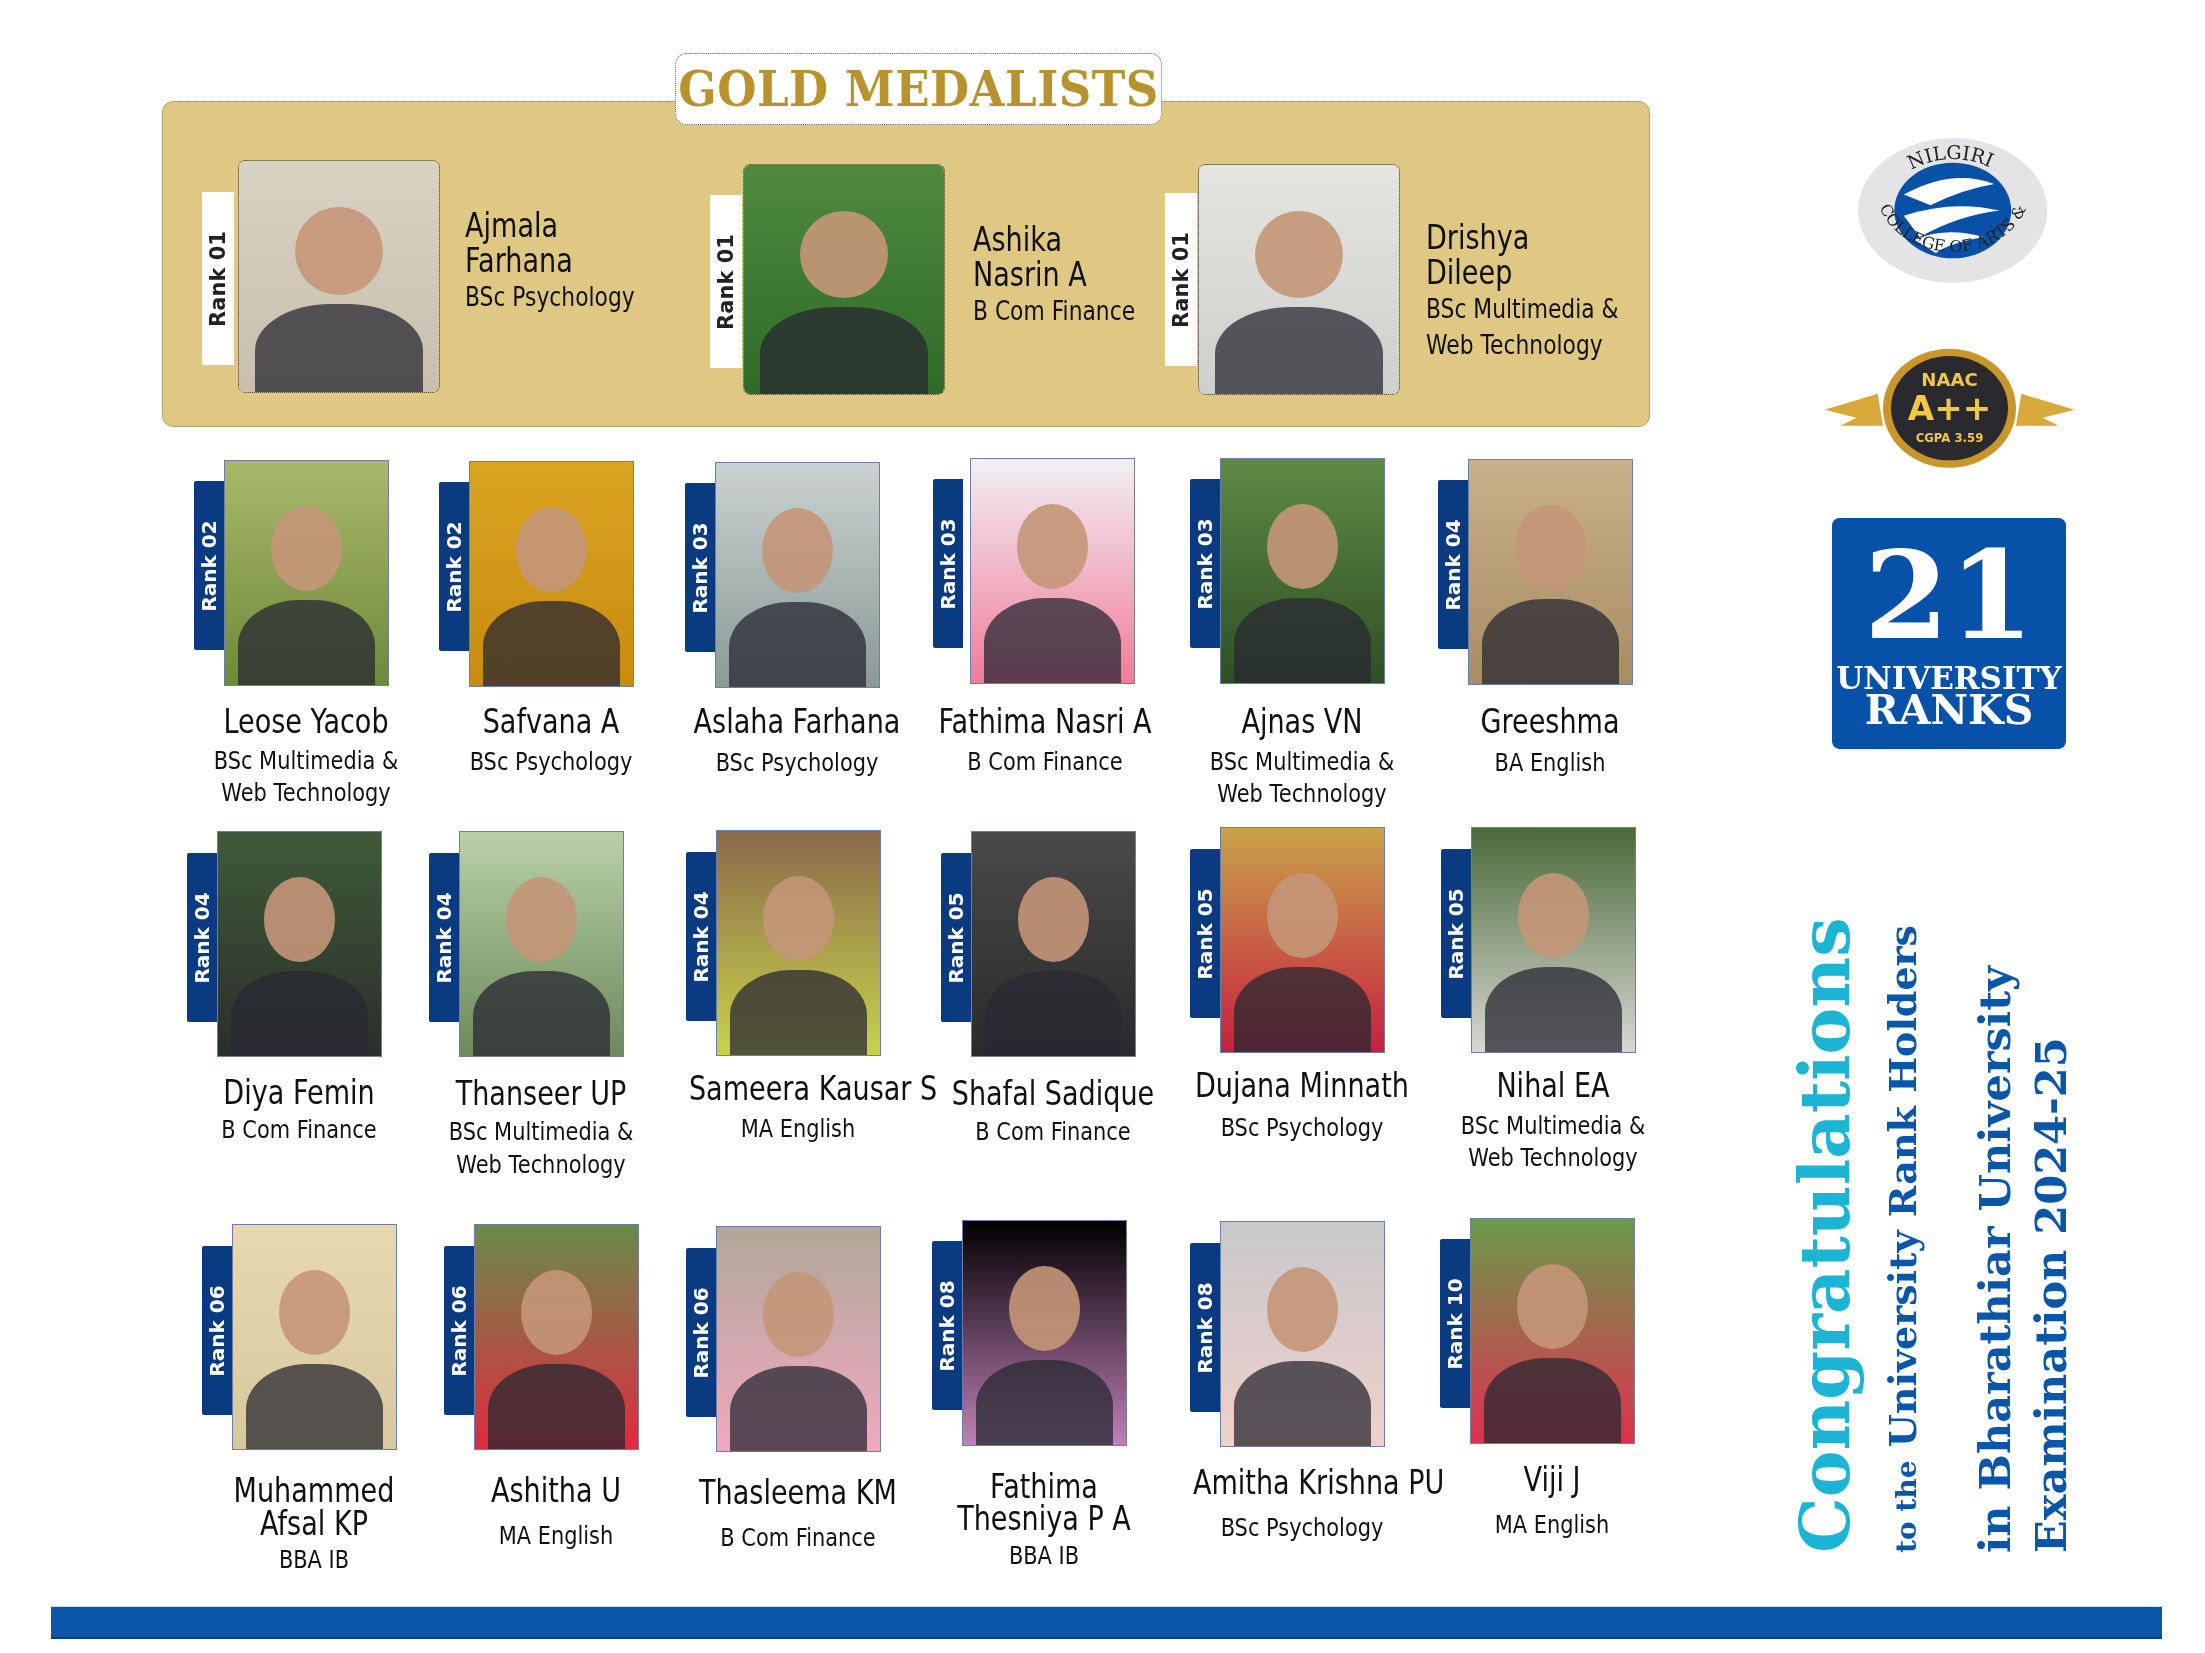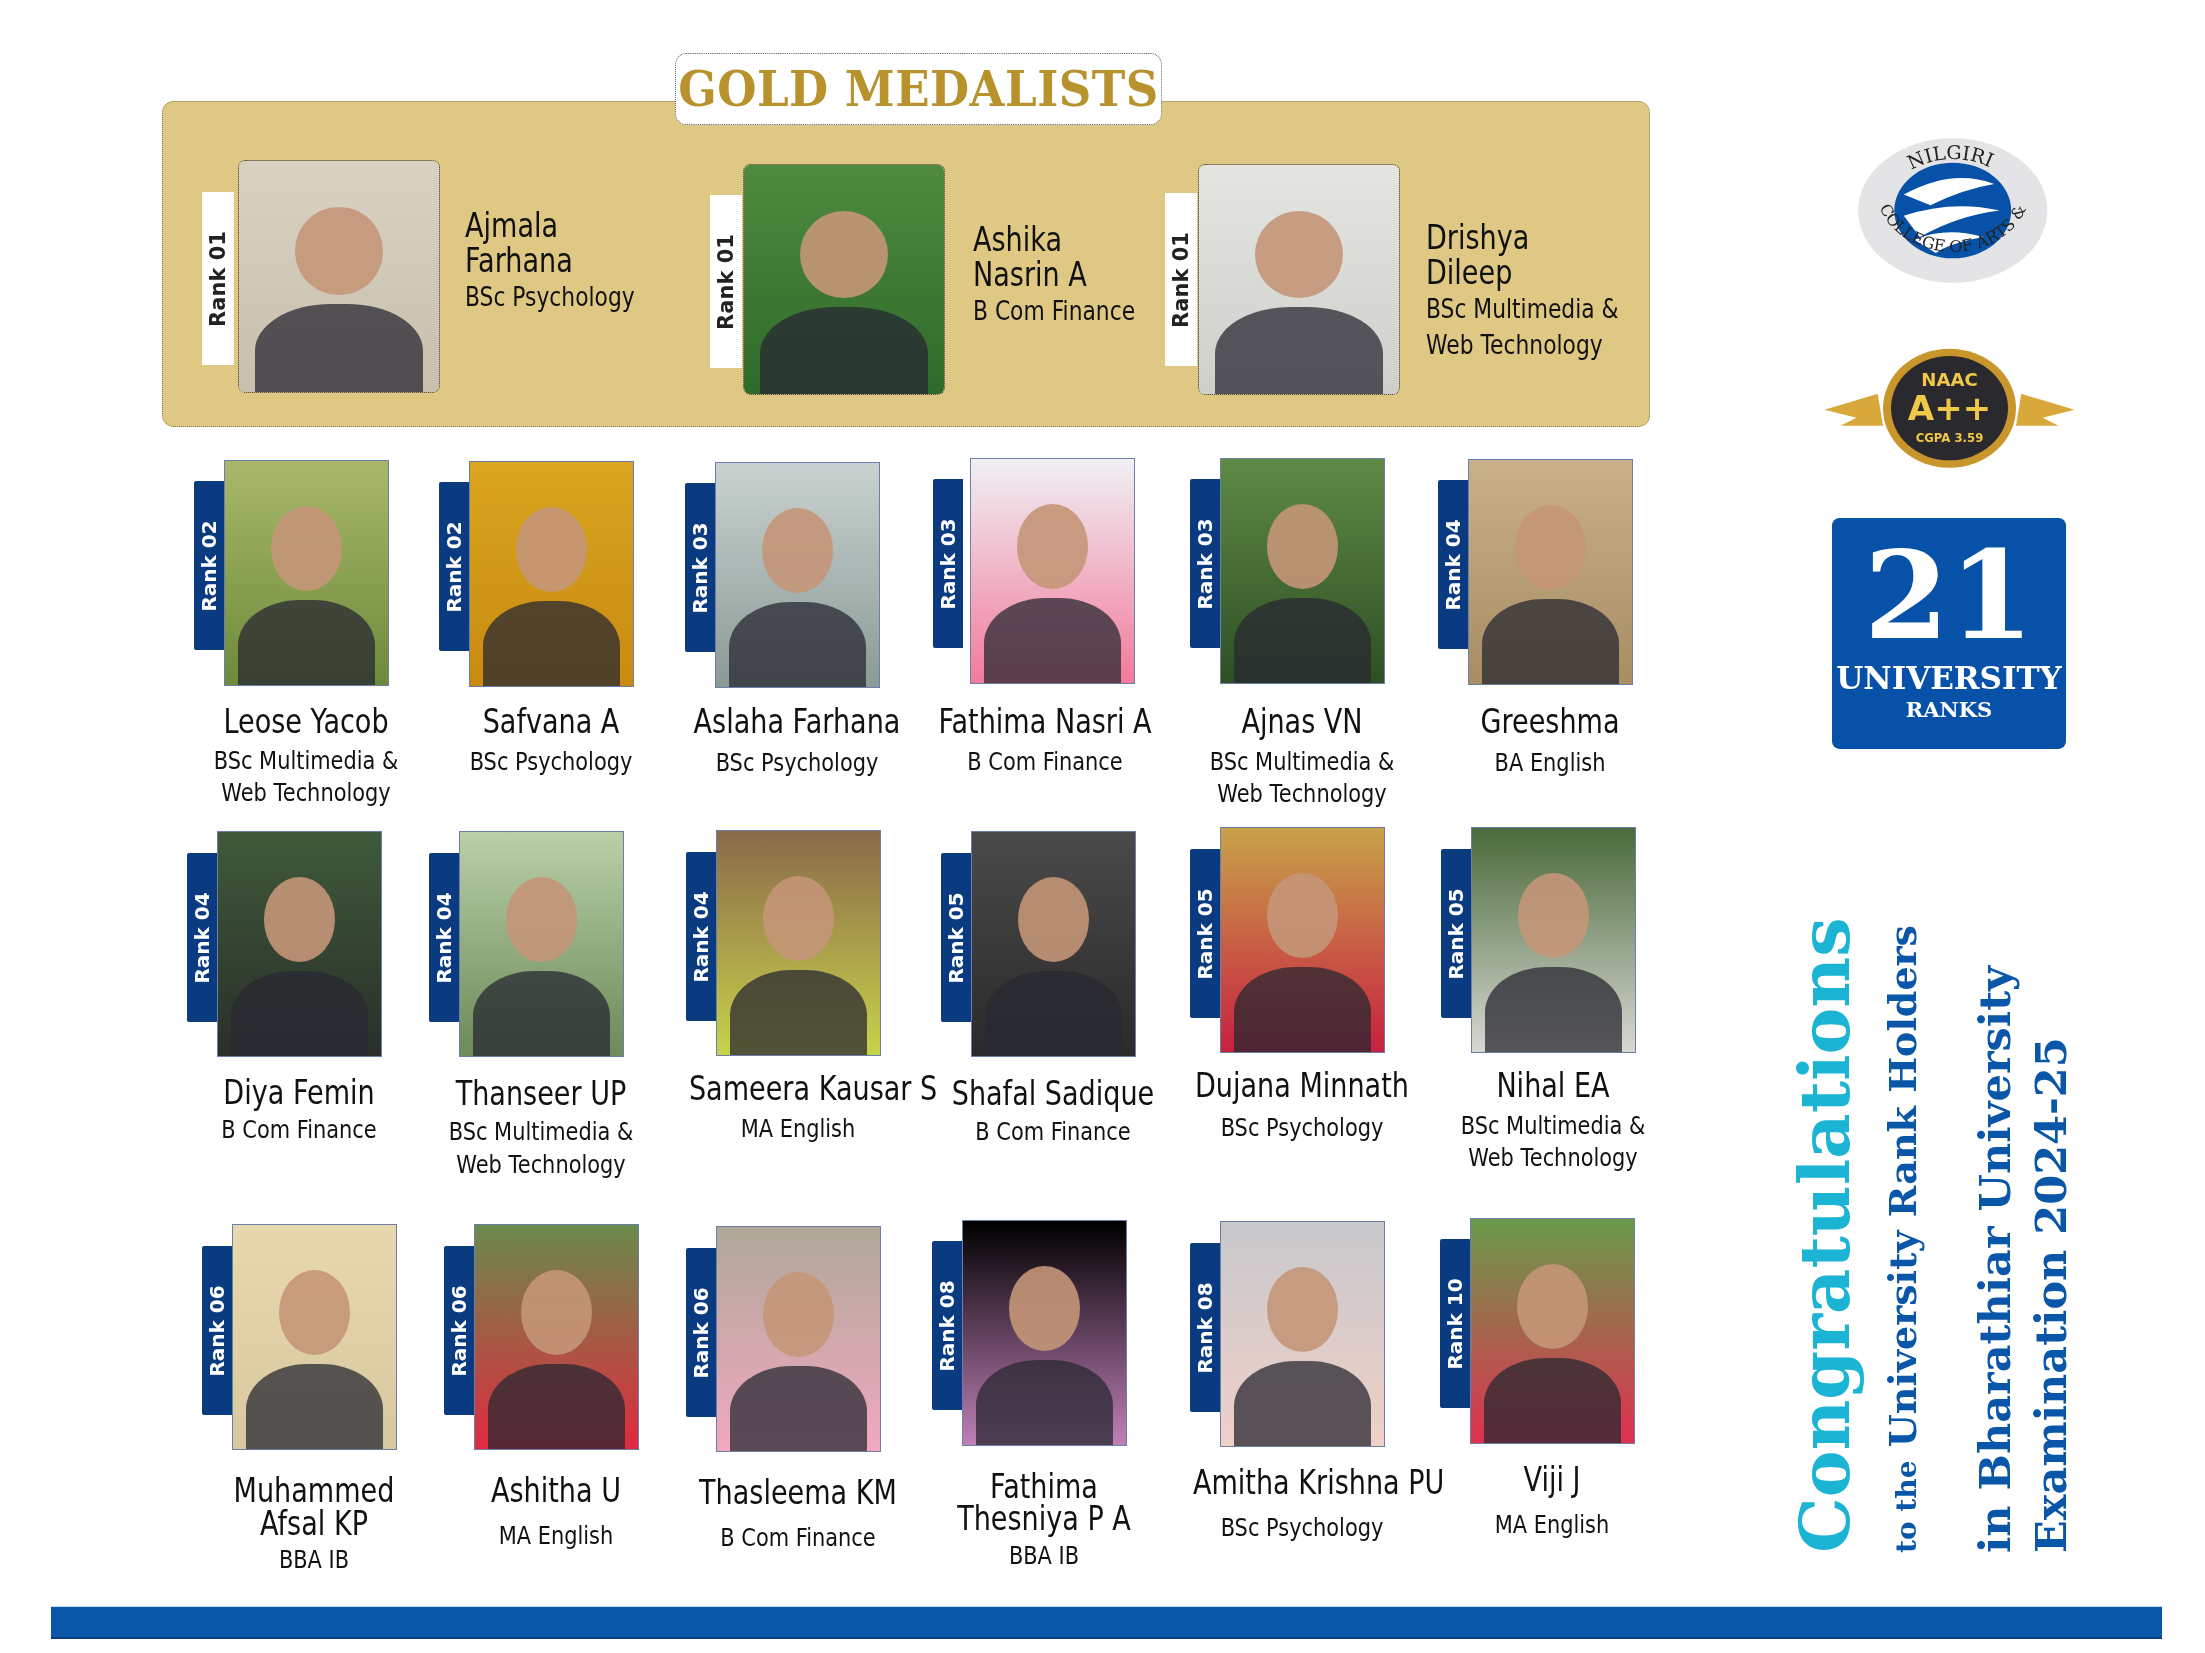--- a/index.html
+++ b/index.html
@@ -70,21 +70,21 @@
 
   .logo { position: absolute; left: 1856px; top: 136px; width: 194px; height: 149px; }
   .naac { position: absolute; left: 1819px; top: 346px; width: 261px; height: 125px; }
   .ranks-box {
     position: absolute; left: 1832px; top: 518px; width: 234px; height: 231px;
     background: #0752a8; border-radius: 7.4px; color: #ffffff; text-align: center;
     font-family: "DejaVu Serif", serif; font-weight: bold;
   }
   .ranks-box .num { font-size: 122px; line-height: 133px; margin-top: 10.6px; }
   .ranks-box .l1 { font-size: 31px; line-height: 32px; }
-  .ranks-box .l2 { font-size: 21px; line-height: 32px; }
+  .ranks-box .l2 { font-size: 41px; line-height: 32px; }
 
   .vert {
     position: absolute; left: 1797px; top: 782px; width: 308px; height: 771px;
   }
   .vert .col {
     position: absolute; bottom: 0; transform-origin: left bottom; transform: rotate(-90deg);
     white-space: nowrap; font-family: "DejaVu Serif", serif; font-weight: bold;
   }
   .bottom-bar {
     position: absolute; left: 51px; top: 1606px; width: 2111px; height: 33px;

